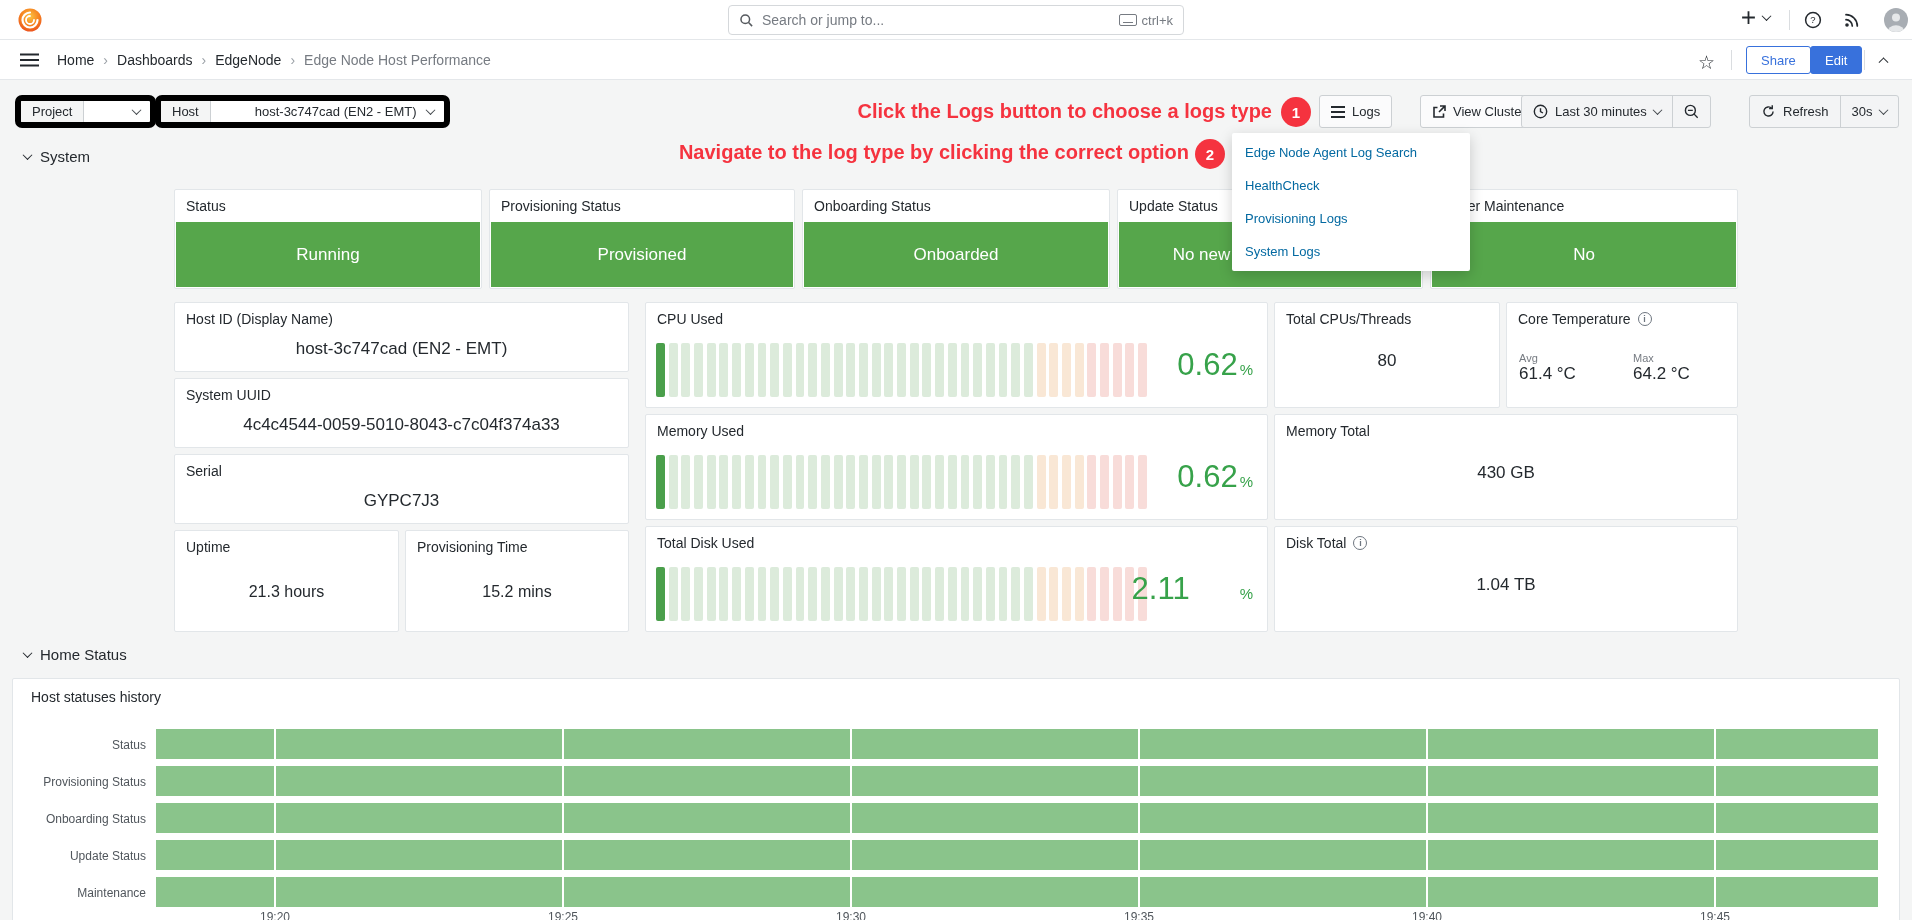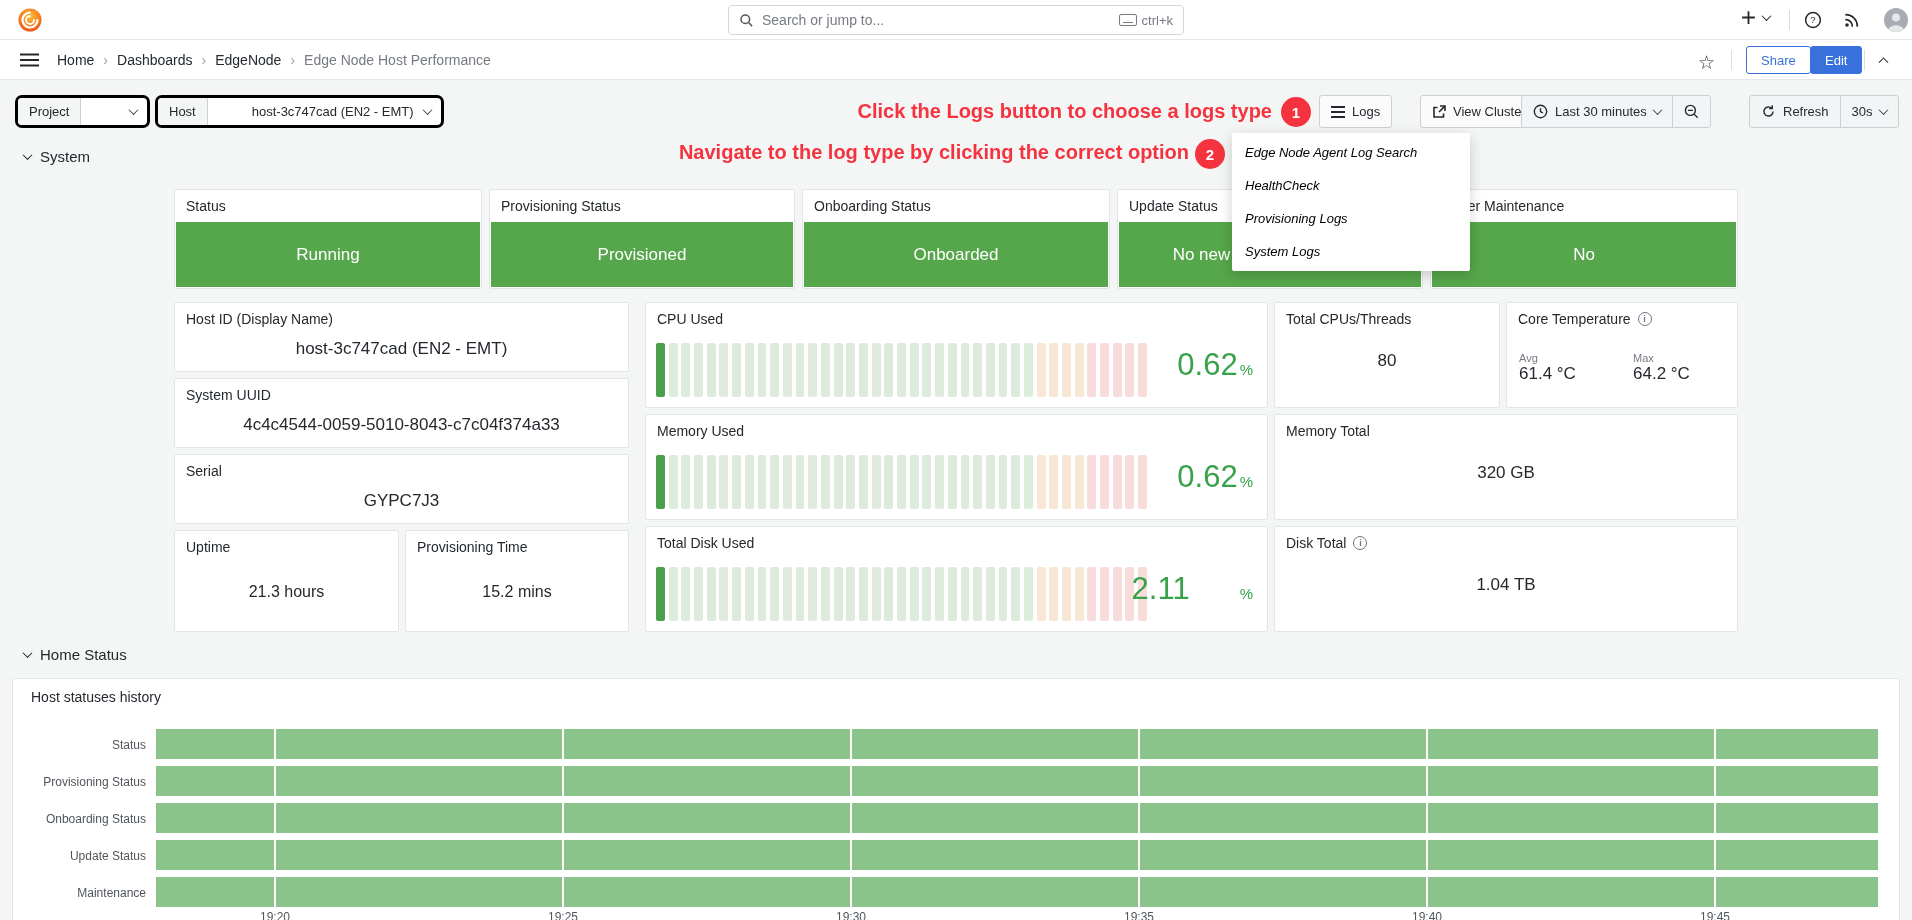--- a/index.html
+++ b/index.html
@@ -27,30 +27,30 @@
   .sep { color:#9aa0a6; font-size:14px; padding:0 9px; }
 
   .btn-outline-blue { height:28px; padding:0 14px; border:1px solid #3871dc; color:#3871dc; background:#fff; border-radius:3px; font-size:13px; display:flex; align-items:center; cursor:pointer; }
   .btn-blue { height:28px; padding:0 14px; border:1px solid #3871dc; color:#fff; background:#3871dc; border-radius:3px; font-size:13px; display:flex; align-items:center; cursor:pointer; }
 
   
   .tbtn { height:33px; background:#fbfbfc; border:1px solid #ccd0d3; border-radius:3px; display:flex; align-items:center; font-size:13px; color:#24292e; padding:0 11px; gap:7px; cursor:pointer; }
   .tgroup { height:33px; display:flex; align-items:stretch; border:1px solid #ccd0d3; border-radius:3px; background:#f3f4f5; overflow:hidden; }
   .tseg { display:flex; align-items:center; font-size:13px; gap:7px; padding:0 11px; cursor:pointer; }
   .tseg + .tseg { border-left:1px solid #ccd0d3; }
-  .varbox { height:33px; display:flex; align-items:stretch; border:3px solid #000000; border-radius:7px; overflow:hidden; background:#fff; }
+  .varbox { height:33px; display:flex; align-items:stretch; border:6px solid #000000; border-radius:7px; overflow:hidden; background:#fff; }
   .varlabel { background:#f4f5f5; border-right:1px solid #ccd0d3; display:flex; align-items:center; padding:0 11px; font-size:13px; }
   .varval { display:flex; align-items:center; padding:0 10px; gap:10px; font-size:13px; cursor:pointer; }
 
   .ann { color:#f5333f; font-size:20px; font-weight:600; white-space:nowrap; }
   .badge { width:30px; height:30px; border-radius:50%; background:#f5333f; color:#fff; font-size:15px; font-weight:700; display:flex; align-items:center; justify-content:center; }
 
   
   .menu { left:1232px; top:133px; width:238px; background:#fff; border-radius:2px; box-shadow:0 4px 14px rgba(0,0,0,.18); z-index:40; padding:3px 0; }
-  .mitem { height:33px; display:flex; align-items:center; padding:0 13px; font-size:13px; color:#000000; cursor:pointer;font-style:italic; }
+  .mitem { height:33px; display:flex; align-items:center; padding:0 13px; font-size:13px; color:#0369a1; cursor:pointer; }
 
   .sechead { display:flex; align-items:center; gap:9px; font-size:15px; font-weight:500; color:#24292e; cursor:pointer; }
 
   .panel { position:absolute; background:#fff; border:1px solid #e2e6e9; border-radius:2px; }
   .ptitle { position:absolute; left:11px; top:8px; font-size:14px; font-weight:500; color:#24292e; white-space:nowrap; display:flex; align-items:center; gap:7px; }
   .greenbody { position:absolute; left:1px; right:1px; bottom:1px; top:32px; background:#56a64b; color:#fff; display:flex; align-items:center; justify-content:center; font-size:17px; font-weight:500; }
   .statval { position:absolute; left:0; right:0; text-align:center; font-size:17px; color:#24292e; }
   .info-ico { width:14px; height:14px; border:1.3px solid #6e7680; border-radius:50%; color:#6e7680; font-size:9px; display:flex; align-items:center; justify-content:center; font-weight:700; font-style:normal; }
 
   .gauge { position:absolute; display:flex; align-items:center; }
@@ -433,21 +433,21 @@
       <div class="minilabel">Avg</div>
       <div class="minival">61.4 °C</div>
     </div>
     <div class="abs" style="left:126px; top:49px;">
       <div class="minilabel">Max</div>
       <div class="minival">64.2 °C</div>
     </div>
   </div>
   <div class="panel" style="left:1274px; top:414px; width:464px; height:106px;">
     <div class="ptitle">Memory Total</div>
-    <div class="statval" style="top:48px;">320 GB</div>
+    <div class="statval" style="top:48px;">430 GB</div>
   </div>
   <div class="panel" style="left:1274px; top:526px; width:464px; height:106px;">
     <div class="ptitle">
       <span>Disk Total</span>
       <span class="info-ico">i</span>
     </div>
     <div class="statval" style="top:48px;">1.04 TB</div>
   </div>
 
   <div class="abs sechead" style="left:24px; top:646px;">

